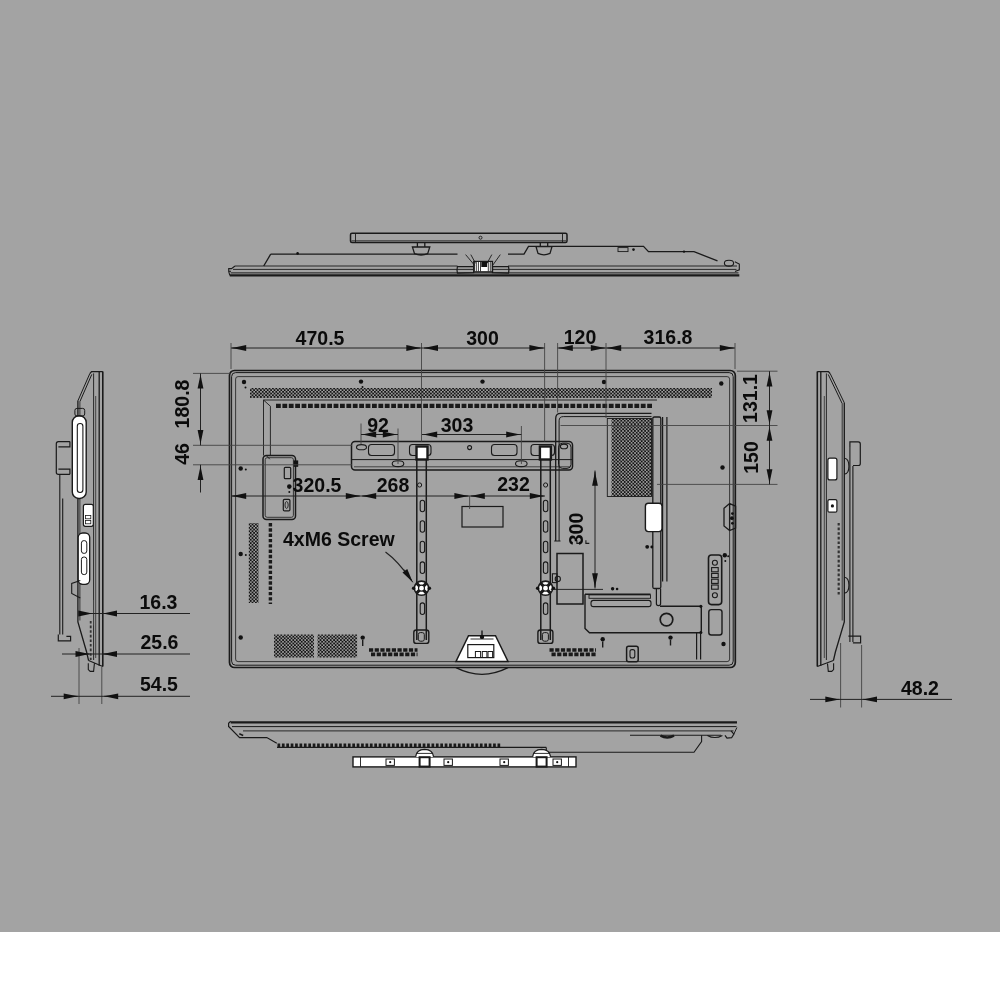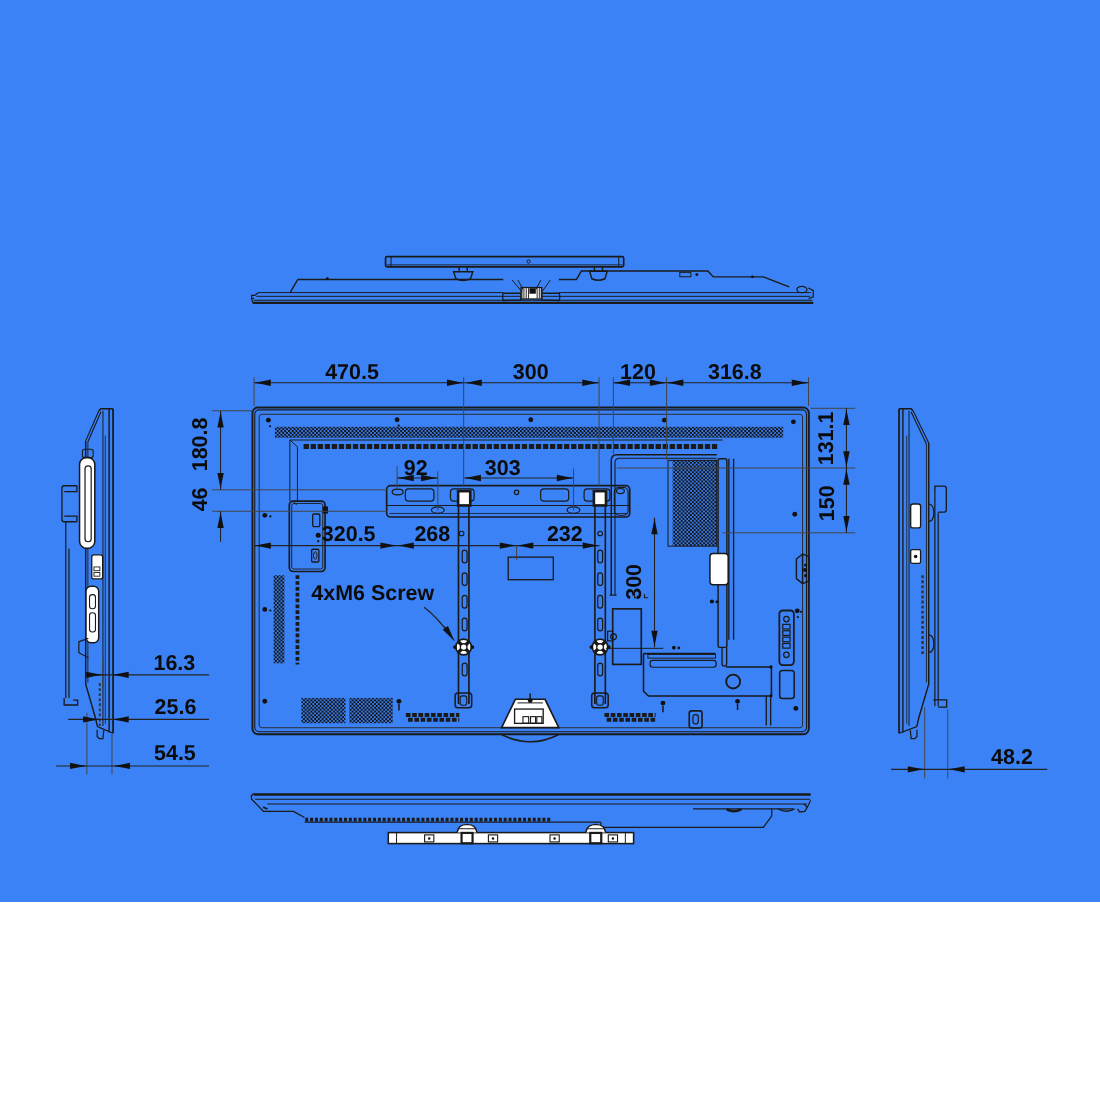--- a/index.html
+++ b/index.html
@@ -1,16 +1,16 @@
 <!DOCTYPE html>
 <html><head>
 <meta charset="utf-8">
 <style>
   html,body{margin:0;padding:0;background:#ffffff;}
-  .wrap{width:1000px;height:820px;position:relative;background:#3b82f6;}
+  .wrap{width:1000px;height:932px;position:relative;background:#a3a3a3;}
   text{font-family:"Liberation Sans",sans-serif;font-weight:bold;fill:#0b0b0b;}
 </style>
 </head>
 <body>
 <div class="wrap">
 <svg width="1000" height="1000" viewBox="0 0 1000 1000">
 <defs>
   <marker id="ah" markerUnits="userSpaceOnUse" markerWidth="18" markerHeight="10" refX="15" refY="5" orient="auto">
     <path d="M15,5 L1,2.1 L1,7.9 Z" fill="#111"></path>
   </marker>

